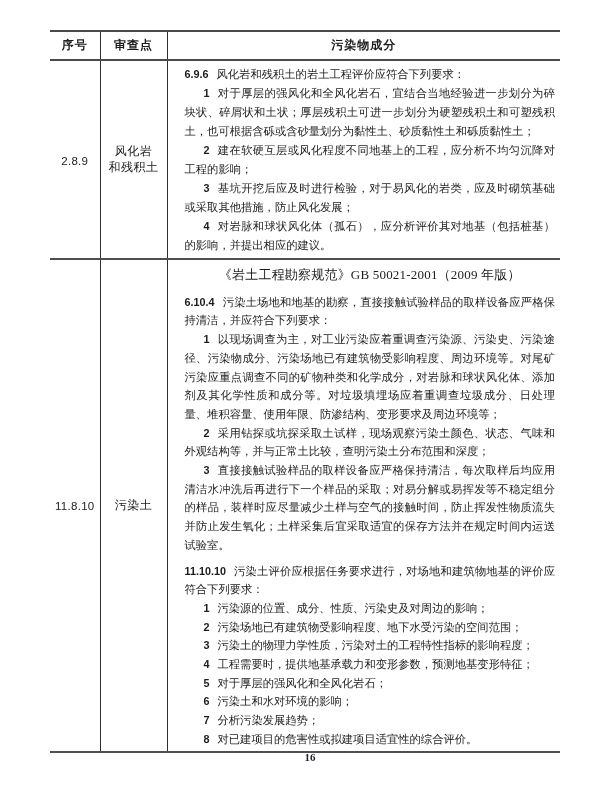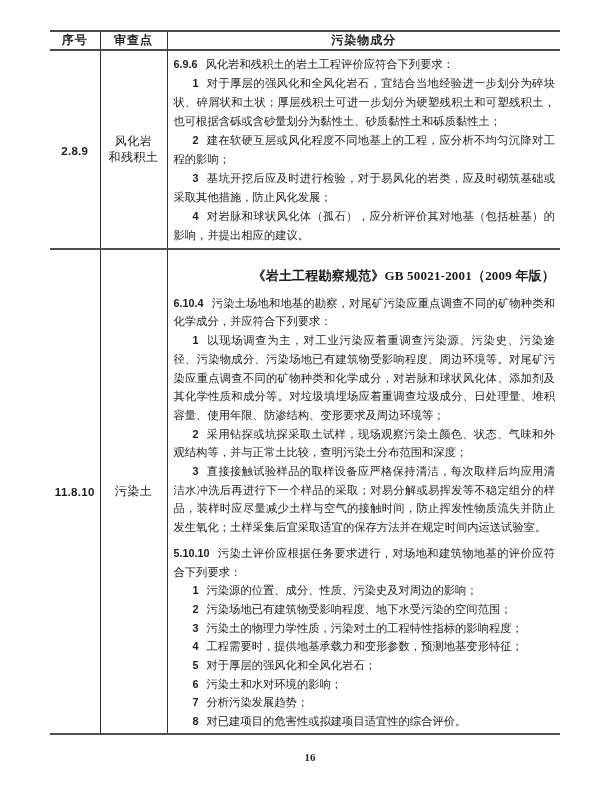--- a/index.html
+++ b/index.html
@@ -18,54 +18,54 @@
   col.c1 { width:50px; }
   col.c2 { width:67px; }
   col.c3 { width:393px; }
 
   thead tr { border-top:2px solid #4a4a4a; border-bottom:2px solid #4a4a4a; }
   tbody tr { border-bottom:2px solid #4f4f4f; }
   th, td { padding:0; }
   .b-r { border-right:1.4px solid #2e2e2e; }
 
   th {
-    height:19px; font-size:12px; font-weight:bold;
+    height:29px; font-size:12px; font-weight:bold;
     text-align:center; vertical-align:middle; letter-spacing:1px;
   }
 
   tbody tr.row-1 { height:199px; }
   tbody tr.row-2 { height:478px; }
 
   td.cell-id, td.cell-point { text-align:center; vertical-align:middle; }
   .row-id {
     font-family:"Liberation Sans","DejaVu Sans",sans-serif;
-    font-weight:bold; font-size:11.5px; letter-spacing:0.3px;
+    font-weight:normal; font-size:11.5px; letter-spacing:0.3px;
   }
   .point-line { font-size:12px; line-height:15.5px; letter-spacing:0.5px;font-family:Liberation Serif, serif; }
 
-  td.cell-content { vertical-align:top; }
+  td.cell-content { vertical-align:top;padding-left:11px; }
   .content-inner {
     padding:4px 5px 2px 6px;
     font-size:11.3px; line-height:19px;
     text-align:justify;
   }
   tbody tr.row-2 .content-inner { line-height:18.7px; }
 
   p.blk { margin:0; }
   p.clause { text-indent:0; }
   p.item { text-indent:19px; }
   p.gap-above { margin-top:7px; }
   span.num {
     font-weight:bold;
     font-family:"Liberation Sans","DejaVu Sans",sans-serif;
     margin-right:8px; font-size:10.8px;
   }
   p.std-title {
-    text-align:right; text-indent:0; font-weight:bold;
-    font-size:13px; margin-top:13px; margin-bottom:8px; letter-spacing:0.2px;
+    text-align:center; text-indent:0; font-weight:normal;
+    font-size:13px; margin-top:2px; margin-bottom:8px; letter-spacing:0.2px;
   }
 
   .page-number {
     position:absolute; left:0; right:0; top:751px;
     text-align:center; font-size:11px; font-weight:bold; color:#20242e;
     font-family:"Liberation Serif","DejaVu Serif",serif;
     margin-left:15px;
   }
 </style>
 </head>
@@ -103,25 +103,25 @@
           </td>
         </tr>
         <tr class="row-2">
           <td class="cell-id b-r"><span class="row-id">11.8.10</span></td>
           <td class="cell-point b-r">
             <div class="point-line">污染土</div>
           </td>
           <td class="cell-content">
             <div class="content-inner">
               <p class="blk std-title"><span>《岩土工程勘察规范》GB 50021-2001（2009 年版）</span></p>
-              <p class="blk clause"><span class="num">6.10.4</span><span>污染土场地和地基的勘察，对尾矿污染应重点调查不同的矿物种类和化学成分，并应符合下列要求：</span></p>
+              <p class="blk clause"><span class="num">6.10.4</span><span>污染土场地和地基的勘察，直接接触试验样品的取样设备应严格保持清洁，并应符合下列要求：</span></p>
               <p class="blk item"><span class="num">1</span><span>以现场调查为主，对工业污染应着重调查污染源、污染史、污染途径、污染物成分、污染场地已有建筑物受影响程度、周边环境等。对尾矿污染应重点调查不同的矿物种类和化学成分，对岩脉和球状风化体、添加剂及其化学性质和成分等。对垃圾填埋场应着重调查垃圾成分、日处理量、堆积容量、使用年限、防渗结构、变形要求及周边环境等；</span></p>
               <p class="blk item"><span class="num">2</span><span>采用钻探或坑探采取土试样，现场观察污染土颜色、状态、气味和外观结构等，并与正常土比较，查明污染土分布范围和深度；</span></p>
               <p class="blk item"><span class="num">3</span><span>直接接触试验样品的取样设备应严格保持清洁，每次取样后均应用清洁水冲洗后再进行下一个样品的采取；对易分解或易挥发等不稳定组分的样品，装样时应尽量减少土样与空气的接触时间，防止挥发性物质流失并防止发生氧化；土样采集后宜采取适宜的保存方法并在规定时间内运送试验室。</span></p>
-              <p class="blk clause gap-above"><span class="num">5.10.10</span><span>污染土评价应根据任务要求进行，对场地和建筑物地基的评价应符合下列要求：</span></p>
+              <p class="blk clause gap-above"><span class="num">11.10.10</span><span>污染土评价应根据任务要求进行，对场地和建筑物地基的评价应符合下列要求：</span></p>
               <p class="blk item"><span class="num">1</span><span>污染源的位置、成分、性质、污染史及对周边的影响；</span></p>
               <p class="blk item"><span class="num">2</span><span>污染场地已有建筑物受影响程度、地下水受污染的空间范围；</span></p>
               <p class="blk item"><span class="num">3</span><span>污染土的物理力学性质，污染对土的工程特性指标的影响程度；</span></p>
               <p class="blk item"><span class="num">4</span><span>工程需要时，提供地基承载力和变形参数，预测地基变形特征；</span></p>
               <p class="blk item"><span class="num">5</span><span>对于厚层的强风化和全风化岩石；</span></p>
               <p class="blk item"><span class="num">6</span><span>污染土和水对环境的影响；</span></p>
               <p class="blk item"><span class="num">7</span><span>分析污染发展趋势；</span></p>
               <p class="blk item"><span class="num">8</span><span>对已建项目的危害性或拟建项目适宜性的综合评价。</span></p>
             </div>
           </td>

